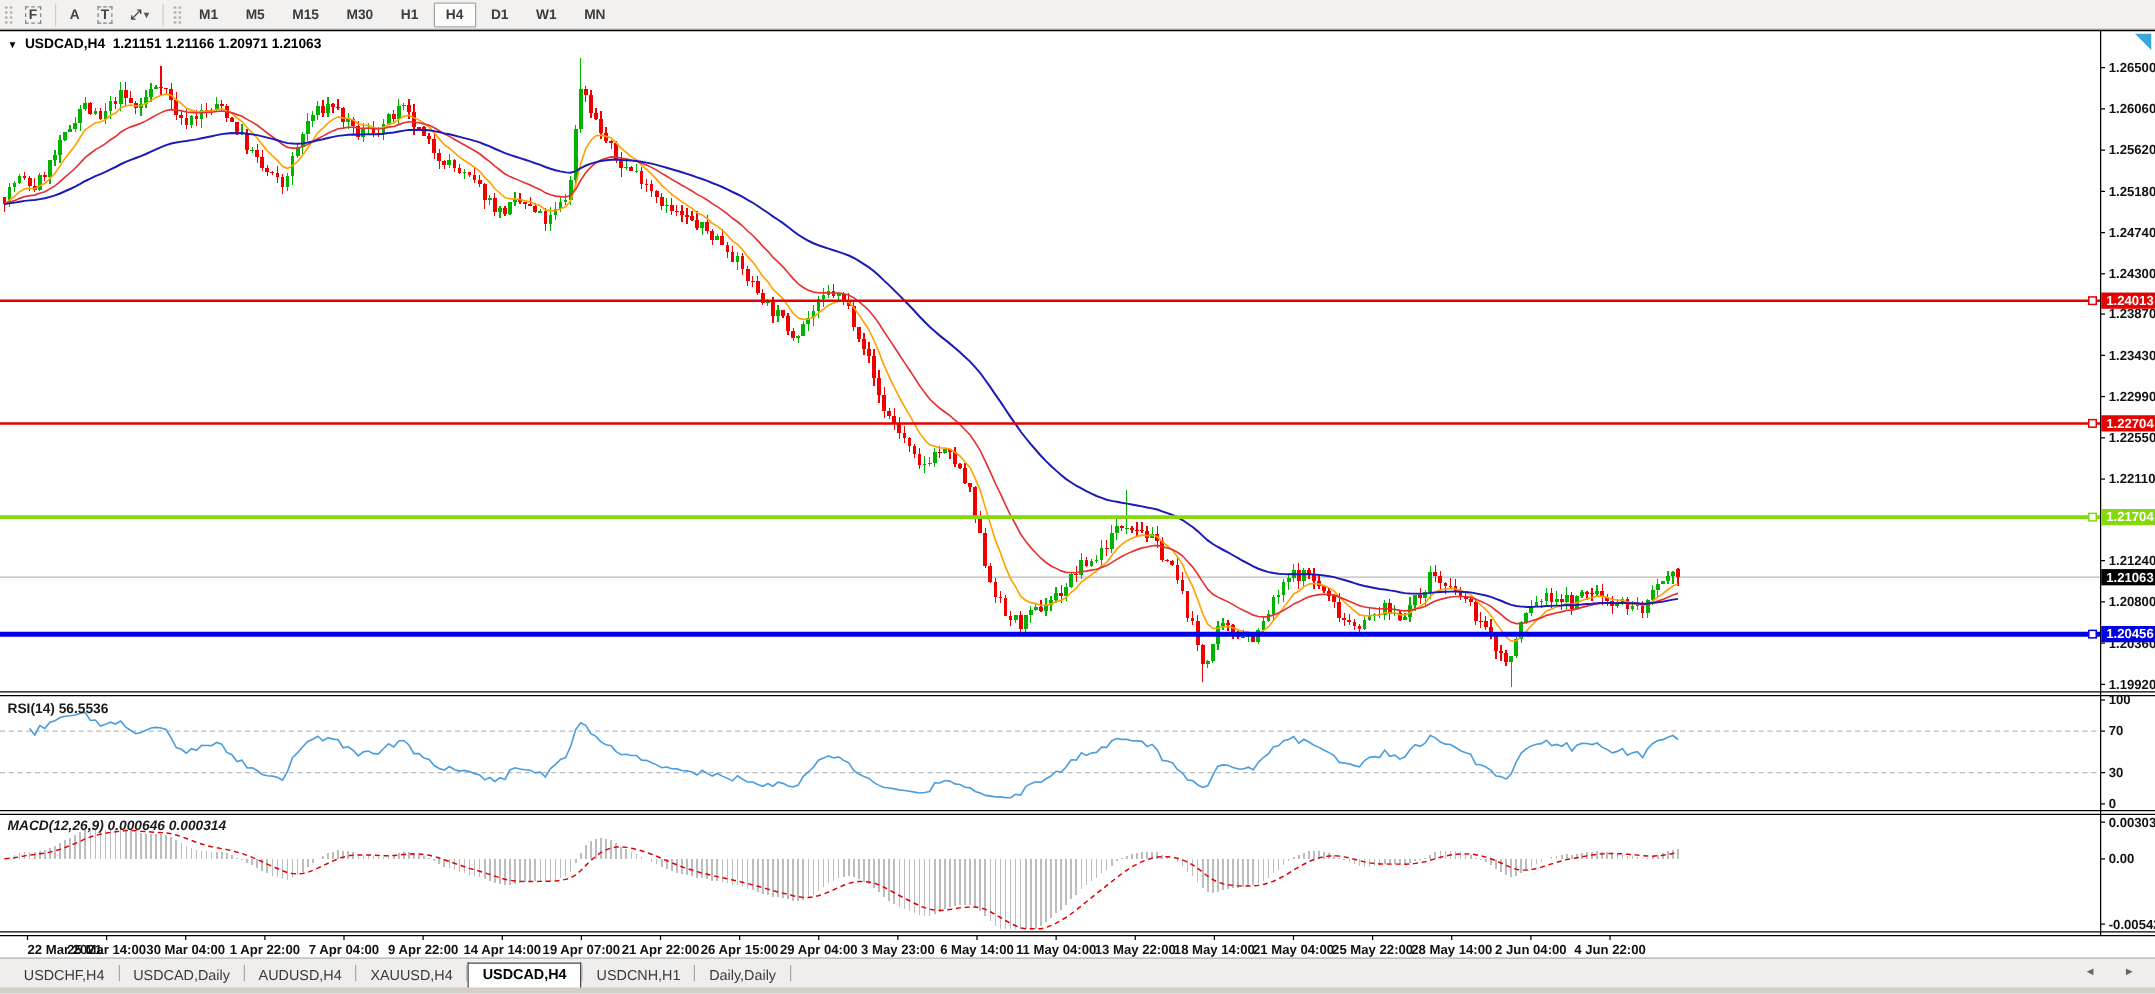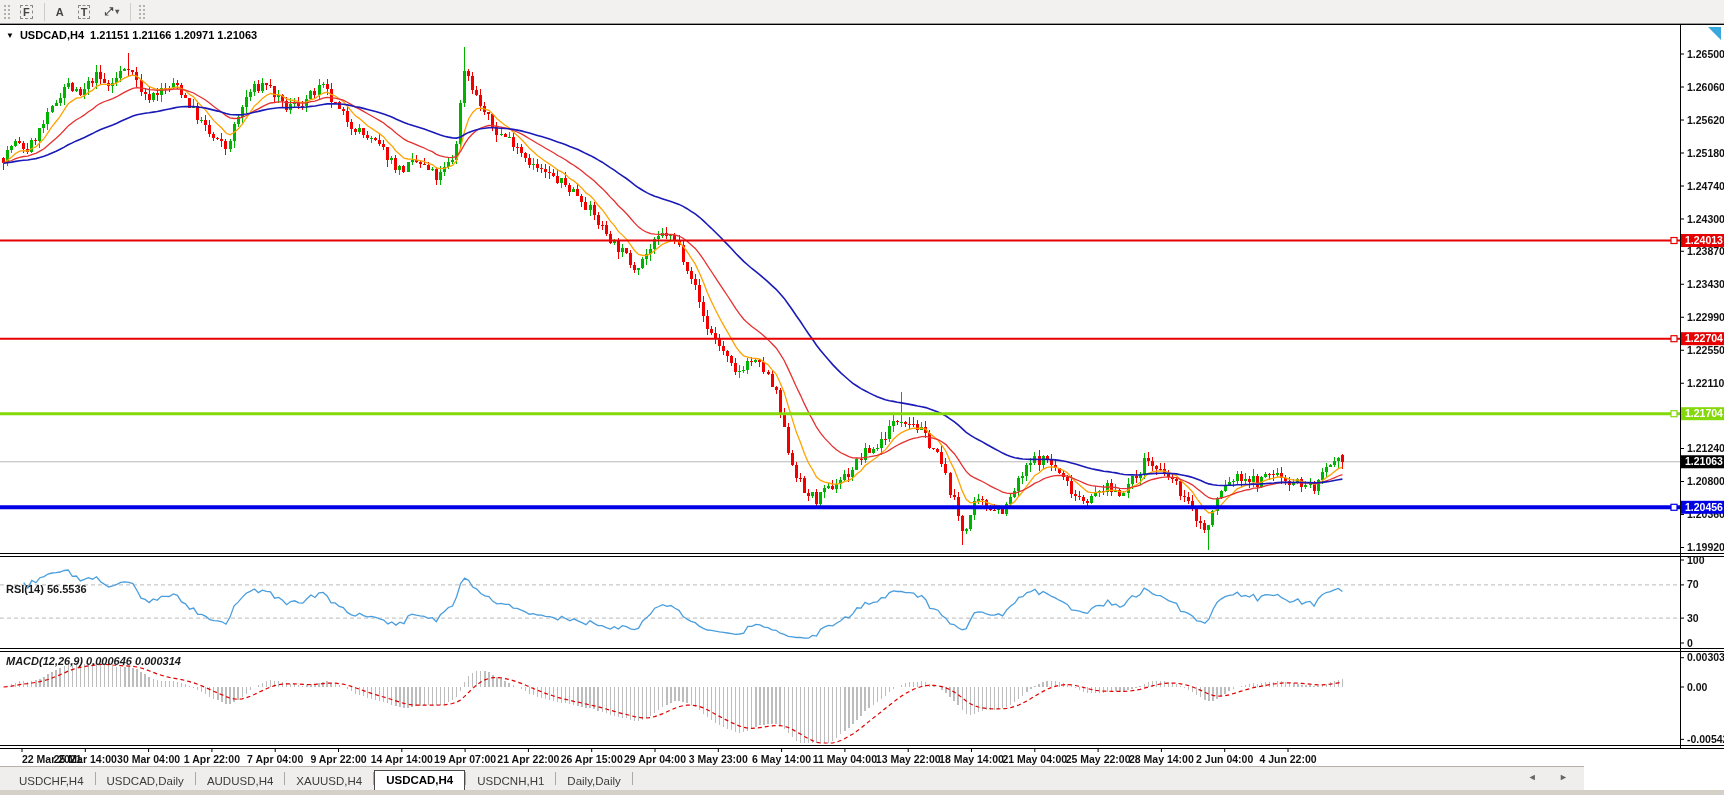--- a/index.html
+++ b/index.html
@@ -19,21 +19,21 @@
   .caret{font-size:8px;margin-left:2px;color:#555;}
   
   #chart-area{position:absolute;left:0;top:24px;width:1724px;height:742px;background:#fff;}
   #chart-title{position:absolute;left:6px;top:5px;font-size:11px;font-weight:700;color:#000;
     display:flex;align-items:center;gap:6px;white-space:nowrap;}
   #chart-title .dd{font-size:8px;}
   .pane-label{position:absolute;font-size:11px;font-weight:600;color:#1a1a1a;white-space:nowrap;}
   #scroll-marker{position:absolute;width:0;height:0;border-top:13px solid #38a7db;
     border-left:13px solid transparent;right:3px;top:3px;}
   
-  #tabbar{position:absolute;left:0;top:766px;width:1584px;height:24px;background:#efeeec;
+  #tabbar{position:absolute;left:0;top:766px;width:1724px;height:24px;background:#efeeec;
     border-top:1px solid #b5b2aa;display:flex;align-items:flex-end;font-size:11.5px;color:#3b3b3b;}
   .tab{padding:3px 11px 4px 11px;margin-top:2px;white-space:nowrap;}
   .tab.active{background:#fff;border:1px solid #4a4a4a;border-bottom:1px solid #fff;
     font-weight:700;color:#000;}
   .tab-sep{width:1px;height:13px;background:#aaa;margin:0 0 6px 0;}
   #tab-arrows{position:absolute;right:6px;top:5px;font-size:9px;color:#666;letter-spacing:10px;}
   #bottom-strip{position:absolute;left:0;top:790px;width:1724px;height:5px;background:#d4d0c8;}
   text{font-family:"Liberation Sans",sans-serif;}
 </style>
 </head>
@@ -52,20 +52,31 @@
     </div>
     <div class="tool-btn">
       <span class="dashed-box">T</span>
     </div>
     <div class="tool-btn">
       <span>⤢</span>
       <span class="caret">▾</span>
     </div>
     <div class="tool-sep"></div>
     <div class="drag-handle"></div>
+    <div id="tf-group" style="display:flex;">
+        <div class="tf-btn">M1</div>
+        <div class="tf-btn">M5</div>
+        <div class="tf-btn">M15</div>
+        <div class="tf-btn">M30</div>
+        <div class="tf-btn">H1</div>
+        <div class="tf-btn active">H4</div>
+        <div class="tf-btn">D1</div>
+        <div class="tf-btn">W1</div>
+        <div class="tf-btn">MN</div>
+      </div>
   </div>
 
   <div id="chart-area">
     <svg id="chart-svg" width="1724" height="742">
         <rect x="0" y="0" width="1724" height="742" fill="#ffffff"></rect>
         <line x1="0" y1="437.77499999999856" x2="1680" y2="437.77499999999856" stroke="#b8b8b8" stroke-width="1"></line>
         <g shape-rendering="crispEdges">
           <line x1="3.5" y1="133.2692817613712" x2="3.5" y2="145.7749480482878" stroke="#f20000" stroke-width="1"></line>
           <rect x="2" y="133.68749999999983" width="3" height="5.493321527028058" fill="#f20000"></rect>
           <line x1="7.545" y1="122.07786792671313" x2="7.545" y2="141.91809292137646" stroke="#00b300" stroke-width="1"></line>
@@ -1187,21 +1198,21 @@
           <text x="1224.7" y="739" text-anchor="middle">2 Jun 04:00</text>
           <line x1="1288" y1="724.5" x2="1288" y2="728" stroke="#000" stroke-width="1"></line>
           <text x="1288" y="739" text-anchor="middle">4 Jun 22:00</text>
         </g>
       </svg>
     <div id="chart-title">
       <span class="dd">▼</span>
       <span>USDCAD,H4</span>
       <span>1.21151 1.21166 1.20971 1.21063</span>
     </div>
-    <div class="pane-label" style="left:6px;top:559px;">RSI(14) 56.5536</div>
+    <div class="pane-label" style="left:6px;top:537px;">RSI(14) 56.5536</div>
     <div class="pane-label" style="left:6px;top:631px;font-style:italic;">MACD(12,26,9) 0.000646 0.000314</div>
     <div id="scroll-marker"></div>
   </div>
 
   <div id="tabbar">
     <div style="width:8px;"></div>
     <div id="tabs-container" style="display:flex;align-items:flex-end;">
         <div class="tab">USDCHF,H4</div>
         <div class="tab-sep"></div>
         <div class="tab">USDCAD,Daily</div>

